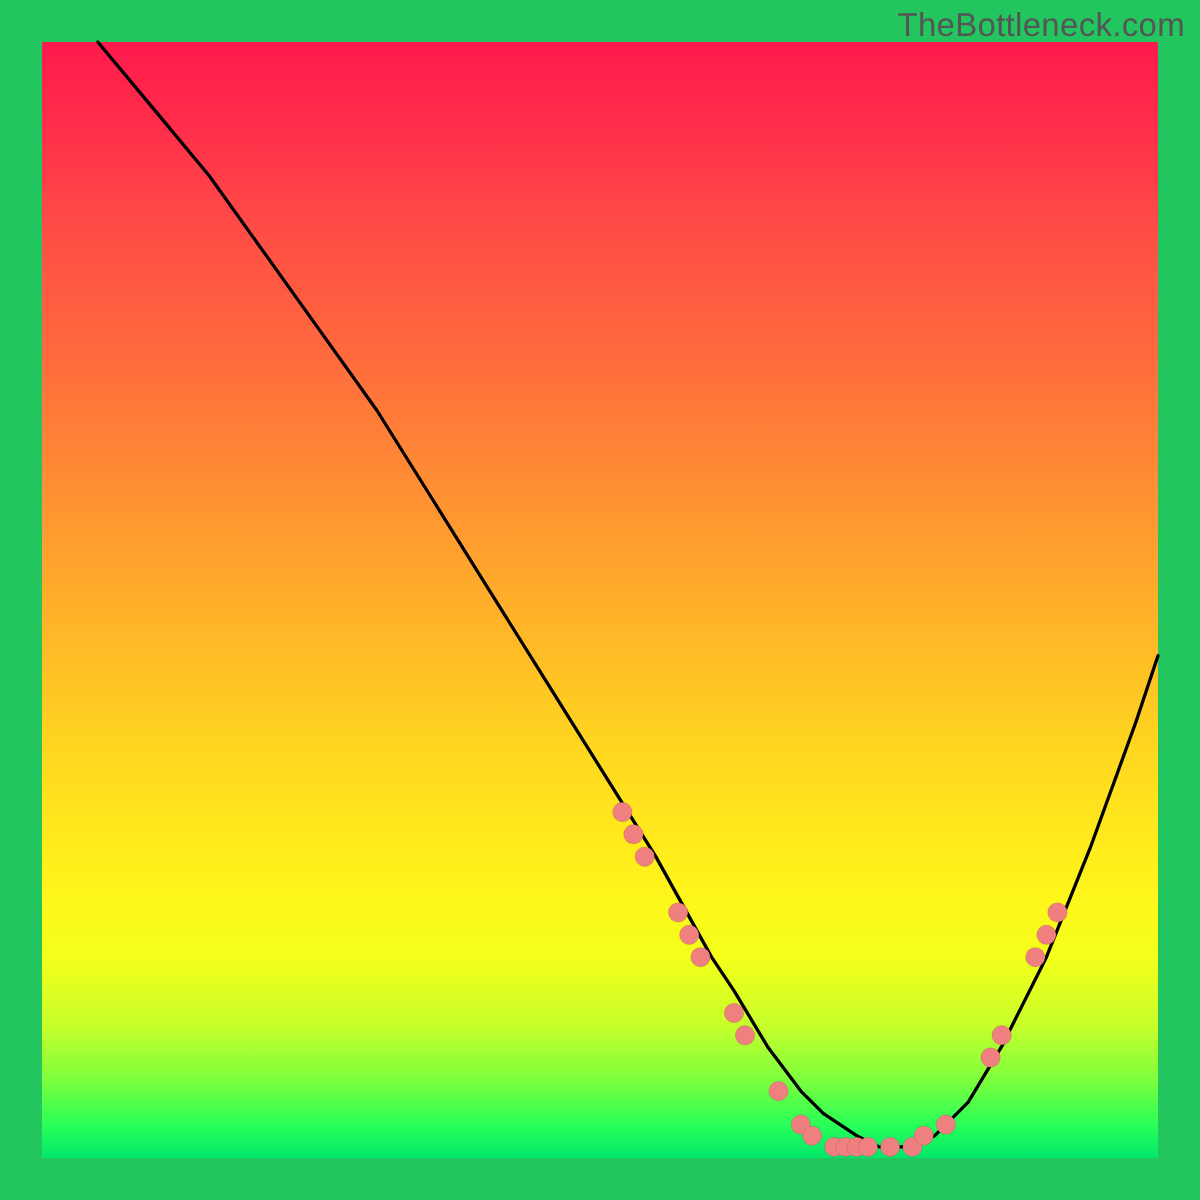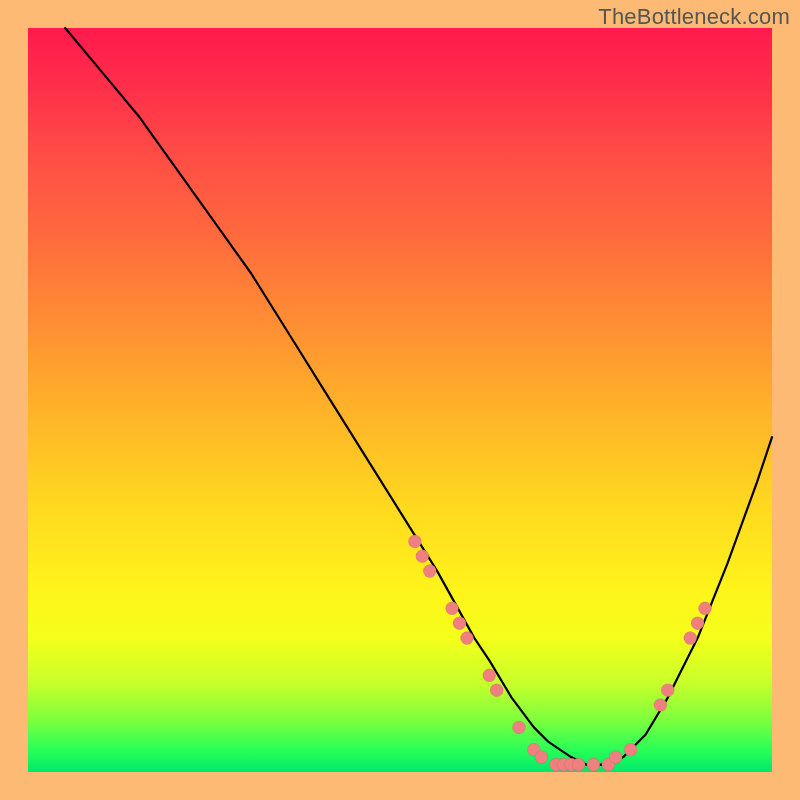--- a/index.html
+++ b/index.html
@@ -10,21 +10,21 @@
     background: #000;
     overflow: hidden;
     font-family: Arial, Helvetica, sans-serif;
   }
   .frame {
     position: absolute;
     left: 0;
     top: 0;
     width: 800px;
     height: 800px;
-    background: #fdba74;
+    background: #22c55e;
   }
   .plot {
     position: absolute;
     left: 28px;
     top: 28px;
     width: 744px;
     height: 744px;
     
     background: linear-gradient(to bottom,
       #ff1a4d 0%,

